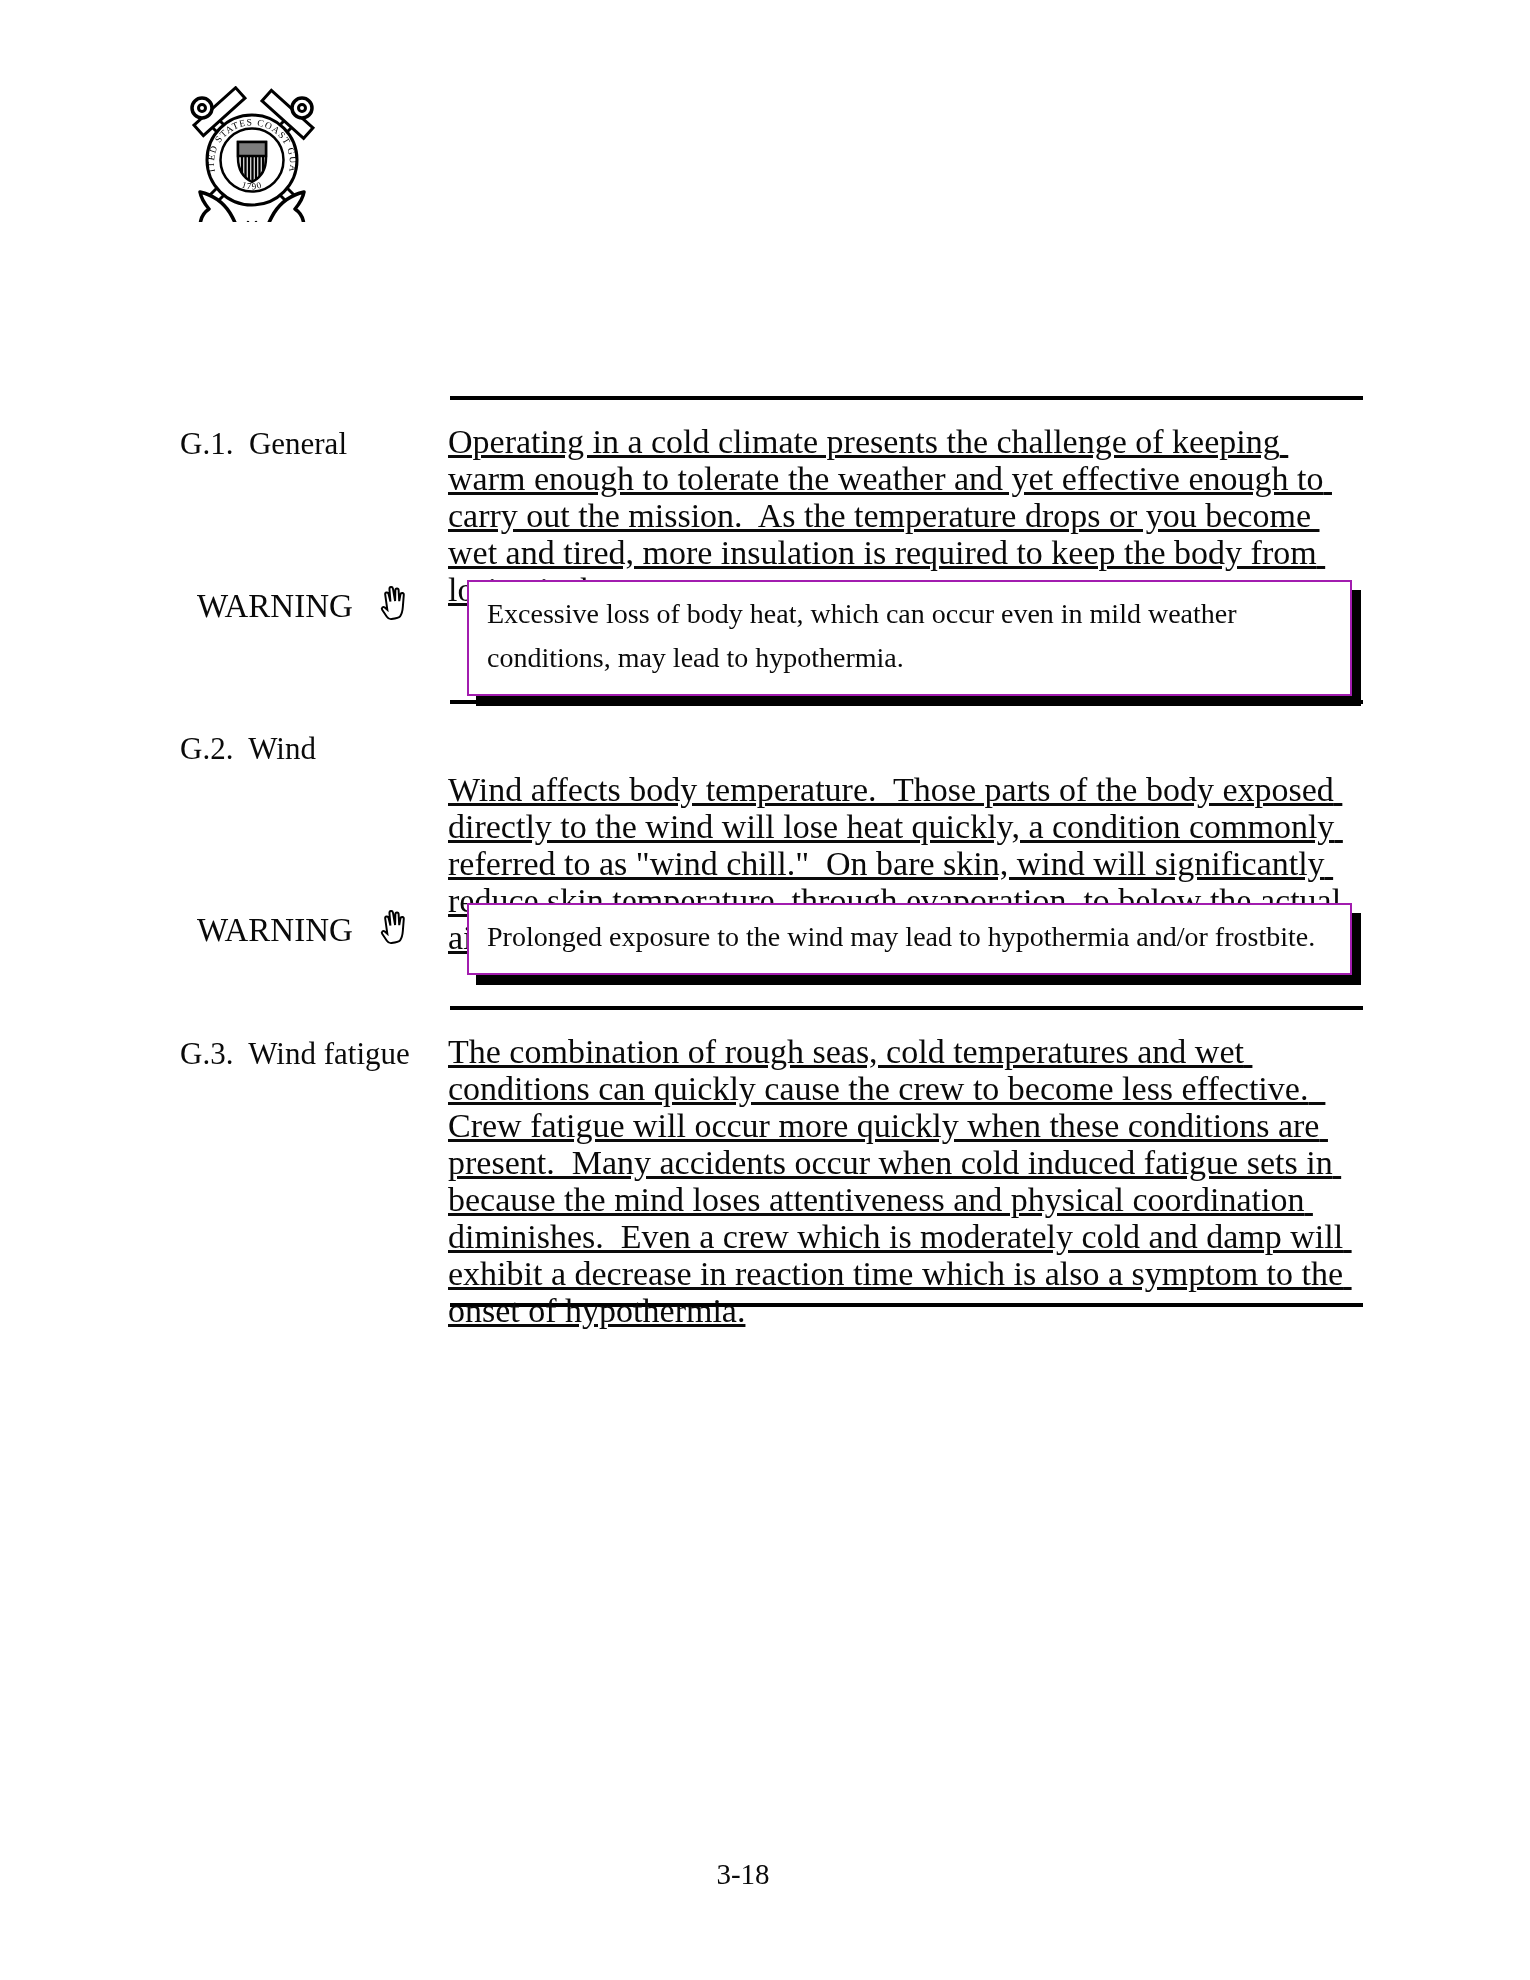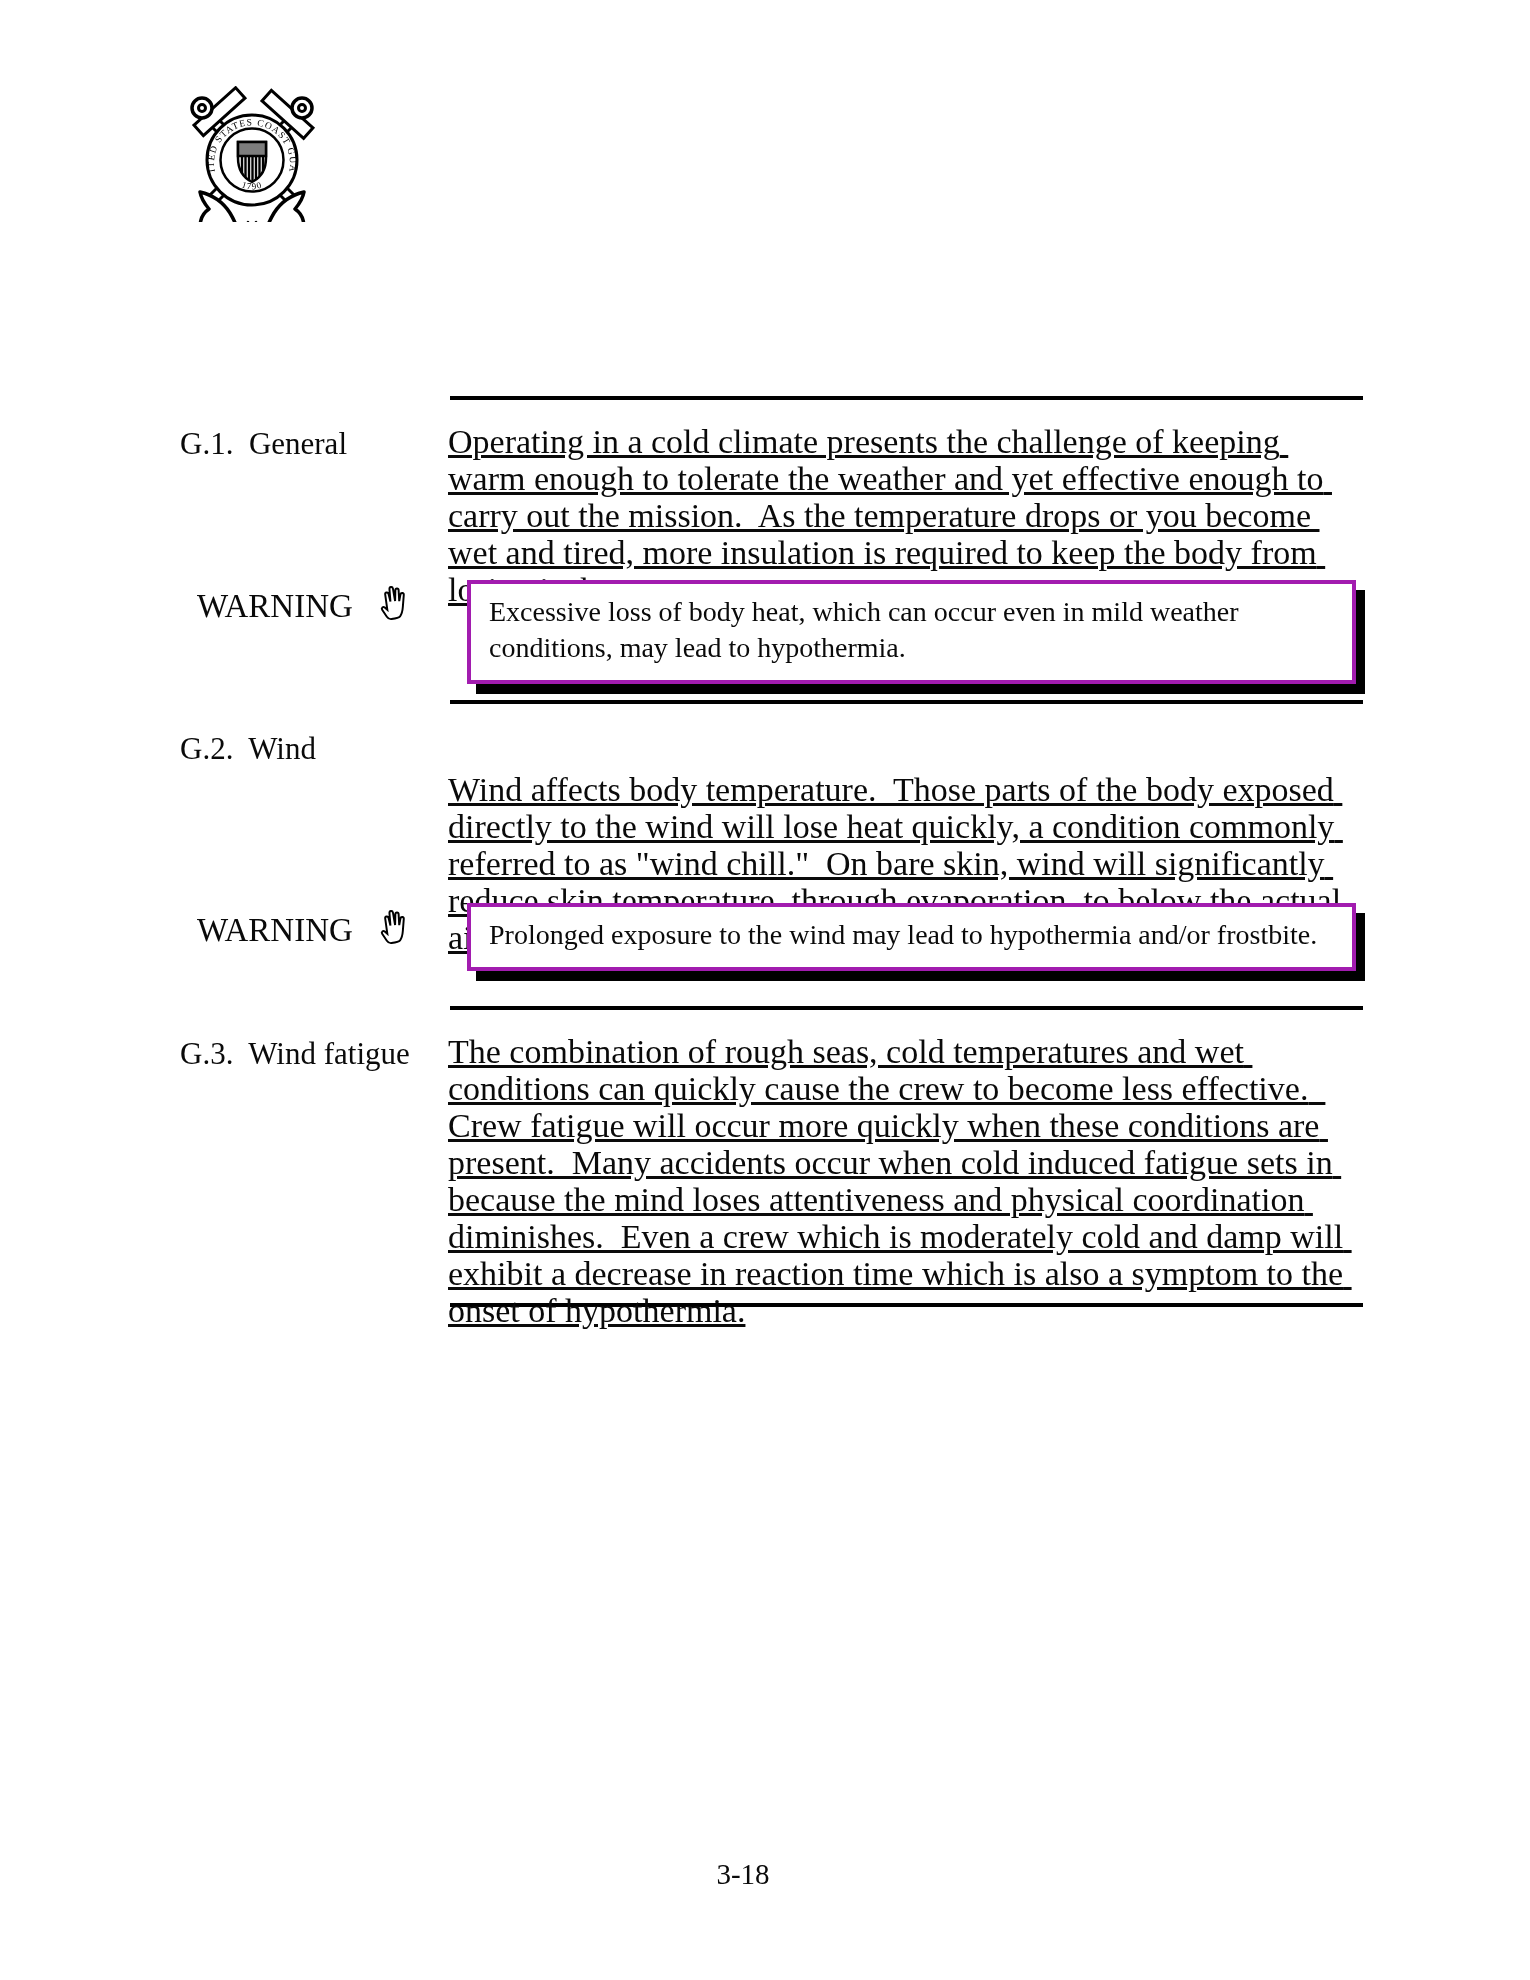--- a/index.html
+++ b/index.html
@@ -54,24 +54,24 @@
     font-size:33px;
     display:flex; align-items:flex-start; gap:24px;
     white-space:pre;
   }
   .warning-label-1 { top:588px; }
   .warning-label-2 { top:912px; }
   .hand-icon { width:32px; height:38px; transform:rotate(-8deg); margin-top:-4px; }
   .warning-box {
     position:absolute; left:467px; width:845px;
     background:#fff;
-    border:4px solid #a21caf;
+    border:2px solid #a21caf;
     box-shadow:9px 10px 0 #000;
     padding:10px 18px 14px 18px;
-    font-size:28px; line-height:36px;
+    font-size:28px; line-height:44px;
     white-space:pre-wrap;
   }
   .warning-box-1 { top:580px; }
   .warning-box-2 { top:903px; }
   .page-number {
     position:absolute; top:1858px; left:0; width:1486px;
     text-align:center; font-size:29px;
   }
 </style>
 </head>

